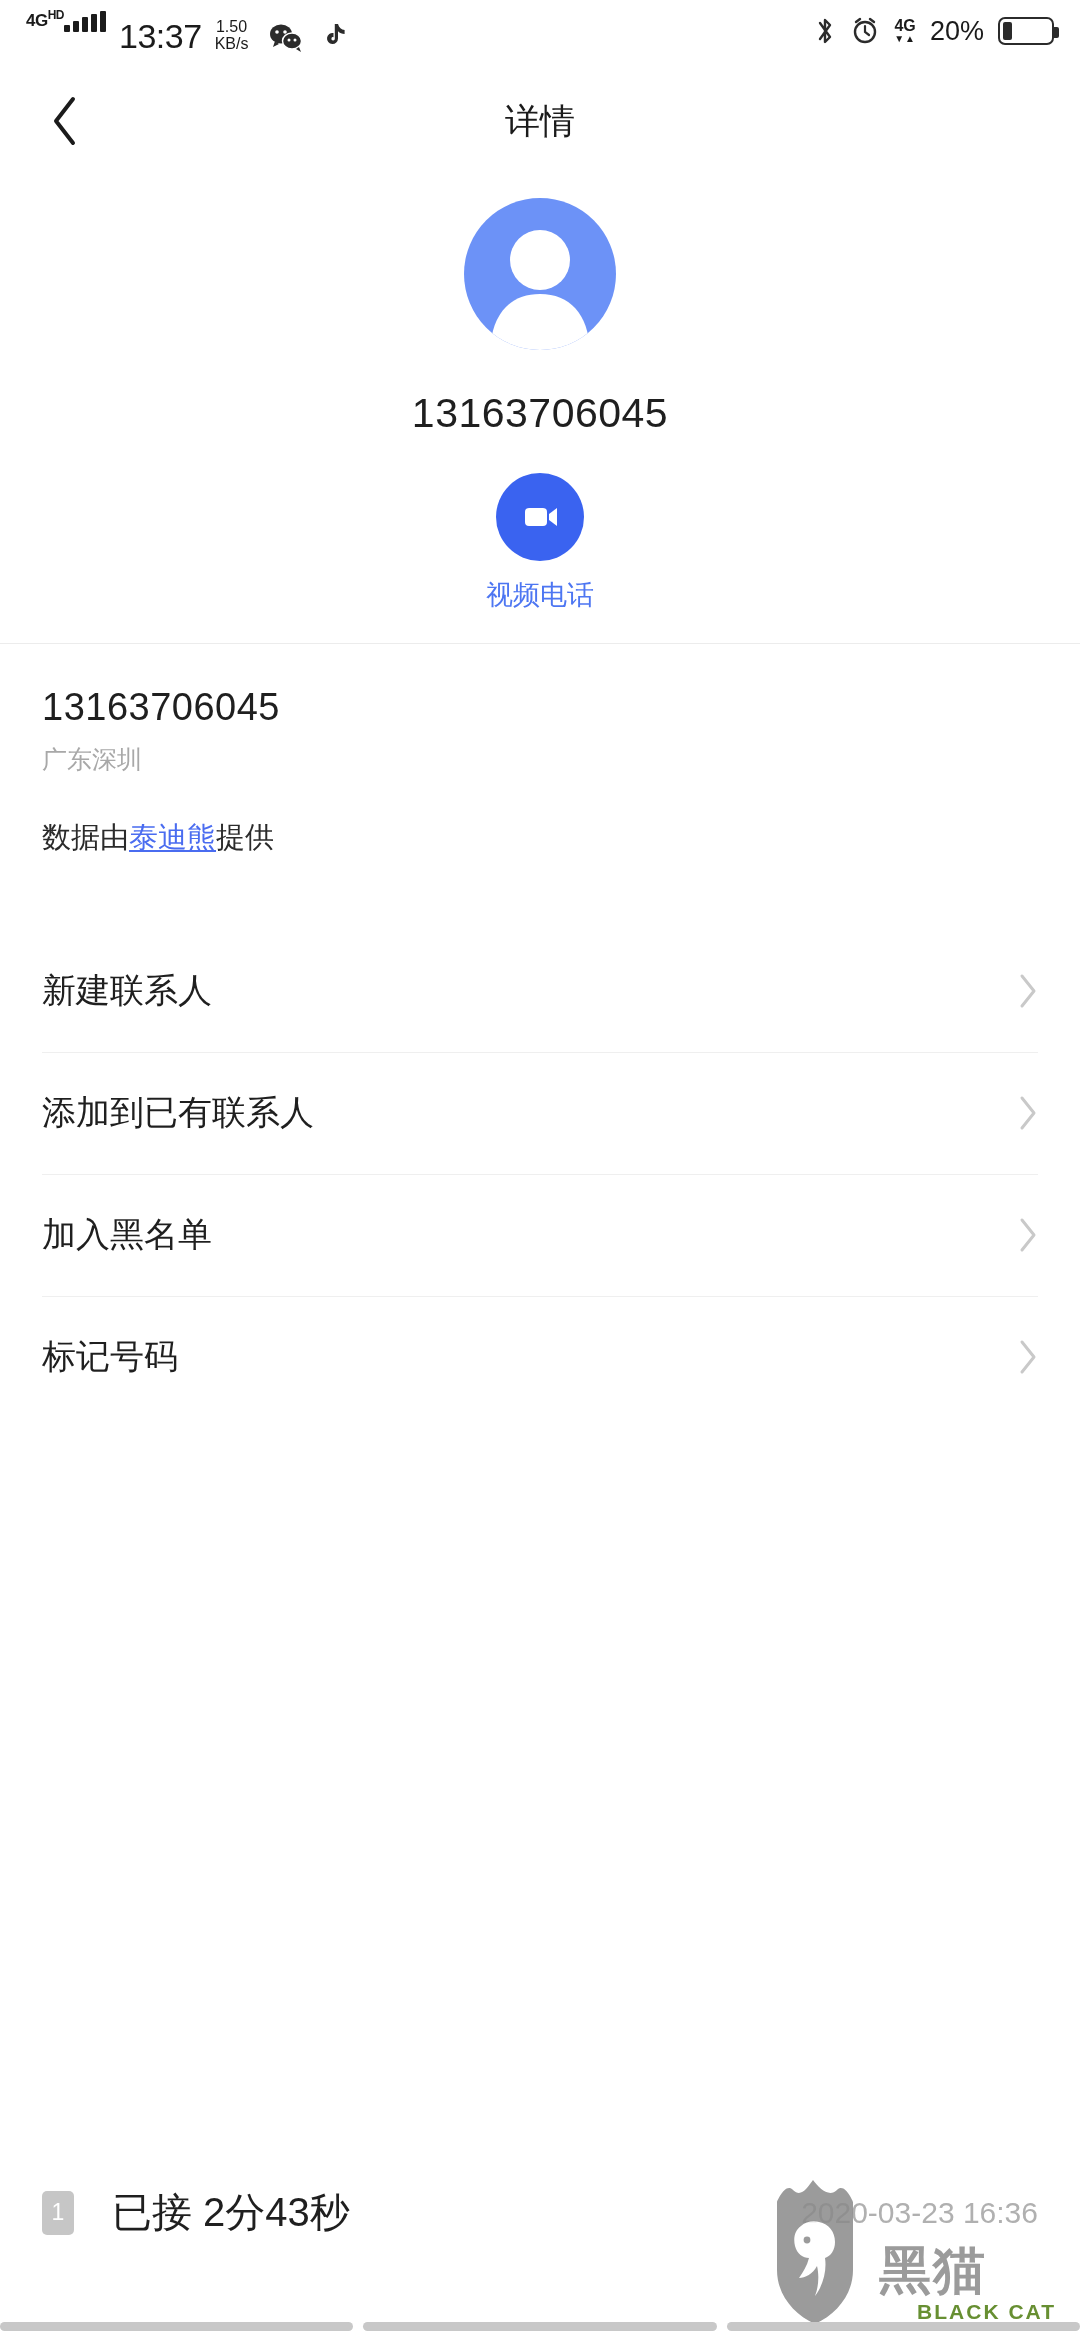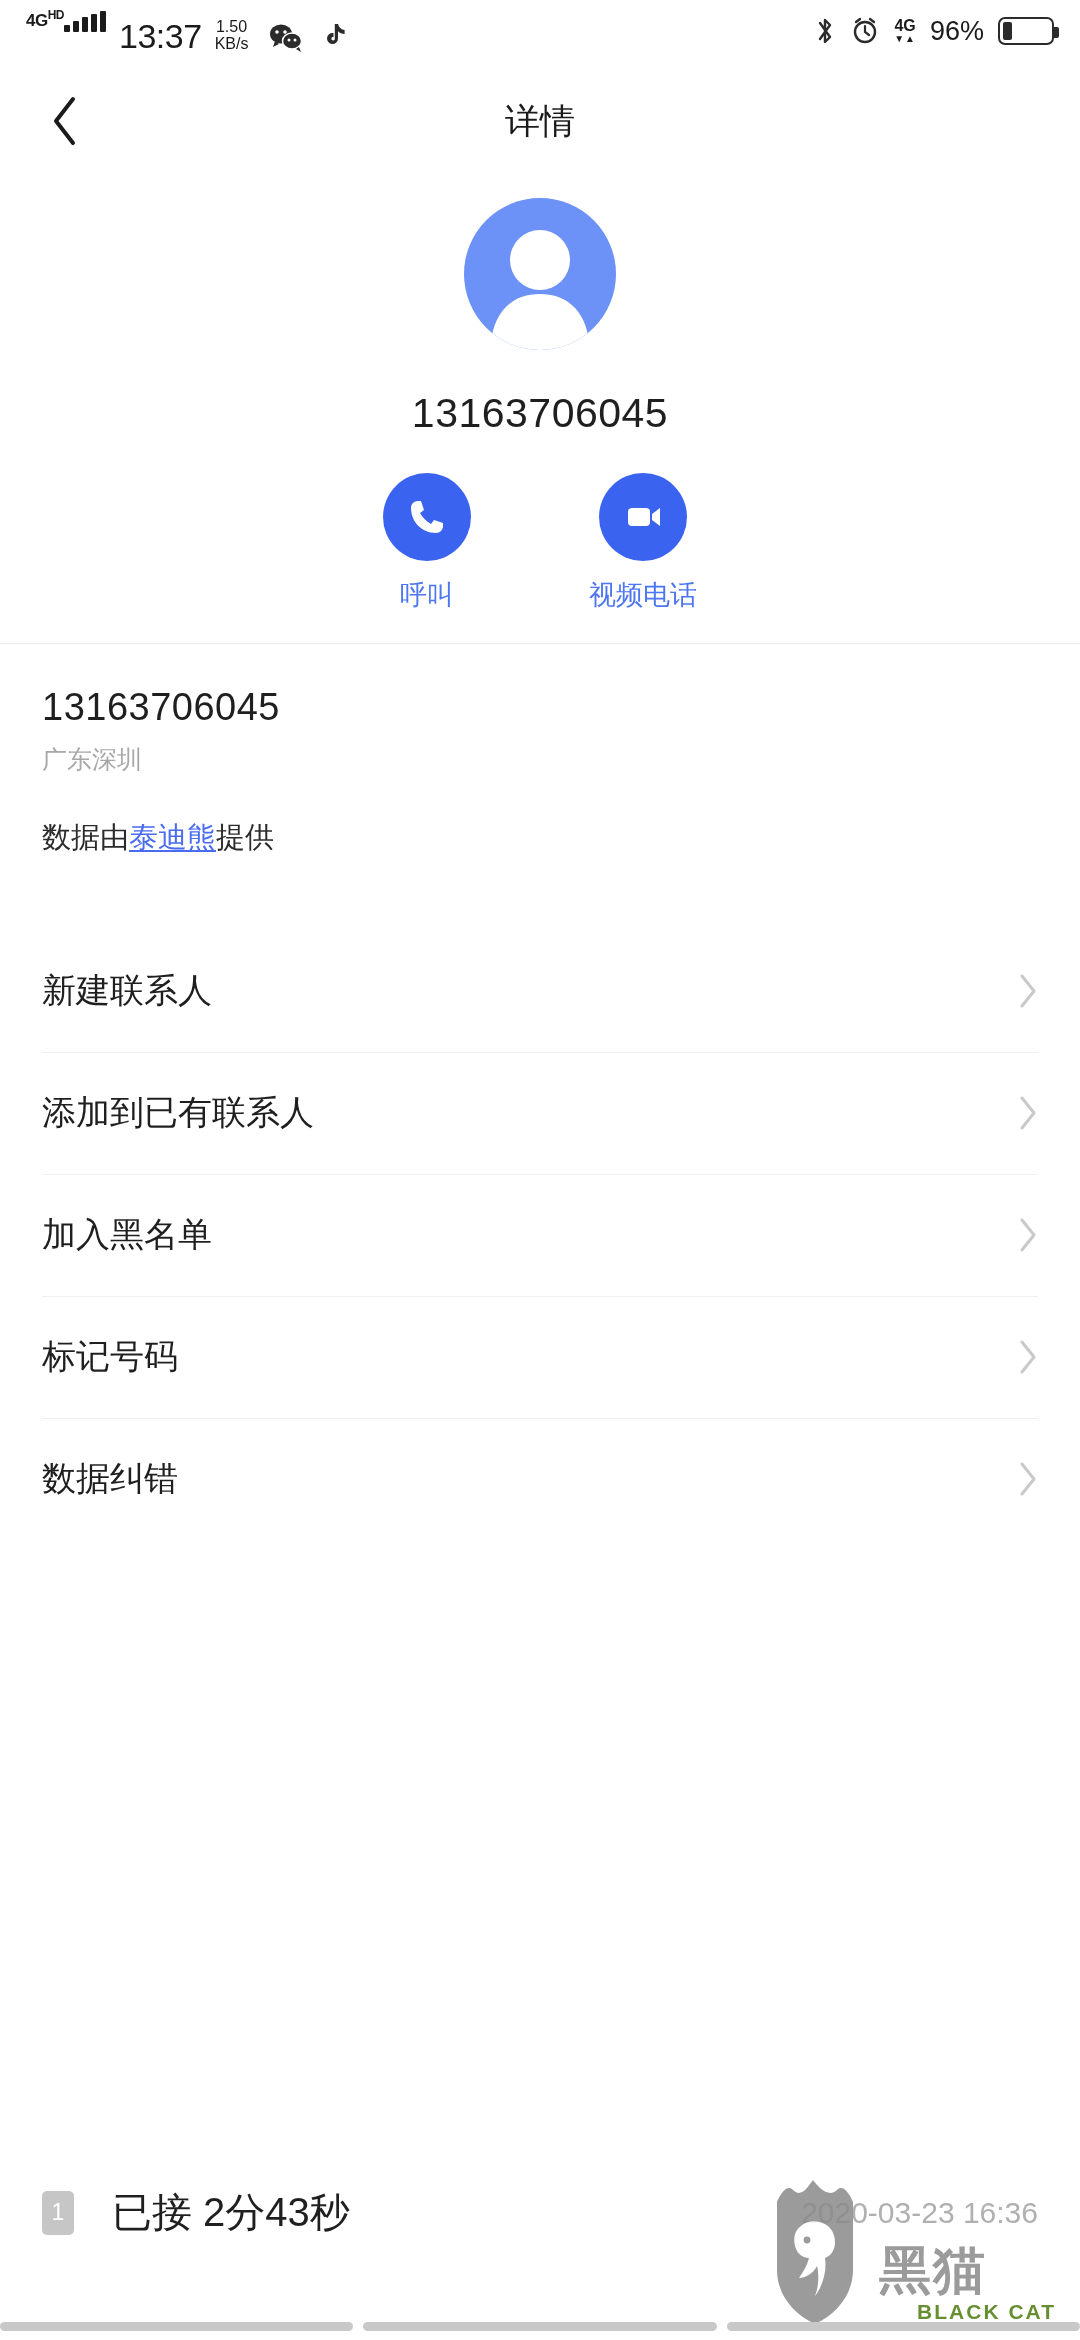--- a/index.html
+++ b/index.html
@@ -147,21 +147,21 @@
     </svg>
     <svg width="30" height="32" viewBox="0 0 30 32">
       <circle cx="15" cy="17" r="10" fill="none" stroke="#2b2b2b" stroke-width="2.4"></circle>
       <path d="M15 11 V17 L19 20" fill="none" stroke="#2b2b2b" stroke-width="2.2" stroke-linecap="round"></path>
       <path d="M6 7 L10 4 M24 7 L20 4" stroke="#2b2b2b" stroke-width="2.4" stroke-linecap="round"></path>
     </svg>
     <div class="fourg-sm">
       <b>4G</b>
       <span>▼▲</span>
     </div>
-    <div class="pct">96%</div>
+    <div class="pct">20%</div>
     <div class="batt">
         <i></i>
       </div>
   </div>
 </div>
 
 <div class="appbar">
   <div class="back">
     <svg width="32" height="52" viewBox="0 0 32 52">
       <path d="M24 4 L7 26 L24 48" fill="none" stroke="#1b1b1b" stroke-width="4" stroke-linecap="round" stroke-linejoin="round"></path>
@@ -174,28 +174,20 @@
   <div class="avatar">
     <svg width="116" height="130" viewBox="0 0 116 130">
       <circle cx="58" cy="40" r="30" fill="#ffffff"></circle>
       <path d="M58 74 C28 74 10 94 8 130 L108 130 C106 94 88 74 58 74 Z" fill="#ffffff"></path>
     </svg>
   </div>
   <div class="pnum">13163706045</div>
 </div>
 
 <div class="actions">
-  <div class="act">
-    <div class="act-circle">
-      <svg width="44" height="44" viewBox="0 0 44 44">
-        <path d="M13 6 C9 6 6 9 6 13 C6 27 17 38 31 38 C35 38 38 35 38 31 L38 28 L29 25 L26 29 C21 26 18 23 15 18 L19 15 L16 6 Z" fill="#ffffff"></path>
-      </svg>
-    </div>
-    <div class="act-label">呼叫</div>
-  </div>
 
   <div class="act">
     <div class="act-circle">
       <svg width="46" height="46" viewBox="0 0 46 46">
         <rect x="8" y="14" width="22" height="18" rx="4" fill="#ffffff"></rect>
         <polygon points="32,20 40,14 40,32 32,26" fill="#ffffff"></polygon>
       </svg>
     </div>
     <div class="act-label">视频电话</div>
   </div>
@@ -241,28 +233,20 @@
 
   <div class="menu-item">
     <span class="menu-label">标记号码</span>
     <span class="chev">
       <svg width="20" height="36" viewBox="0 0 20 36">
           <path d="M4 3 L16 18 L4 33" fill="none" stroke="#c9c9c9" stroke-width="3" stroke-linecap="round" stroke-linejoin="round"></path>
         </svg>
     </span>
   </div>
 
-  <div class="menu-item">
-    <span class="menu-label">数据纠错</span>
-    <span class="chev">
-      <svg width="20" height="36" viewBox="0 0 20 36">
-          <path d="M4 3 L16 18 L4 33" fill="none" stroke="#c9c9c9" stroke-width="3" stroke-linecap="round" stroke-linejoin="round"></path>
-        </svg>
-    </span>
-  </div>
 
 </div>
 
 <div class="calllog">
   <div class="badge">1</div>
   <div class="cl-text">已接  2分43秒</div>
   <div class="cl-date">2020-03-23 16:36</div>
 </div>
 
 <div class="watermark">

